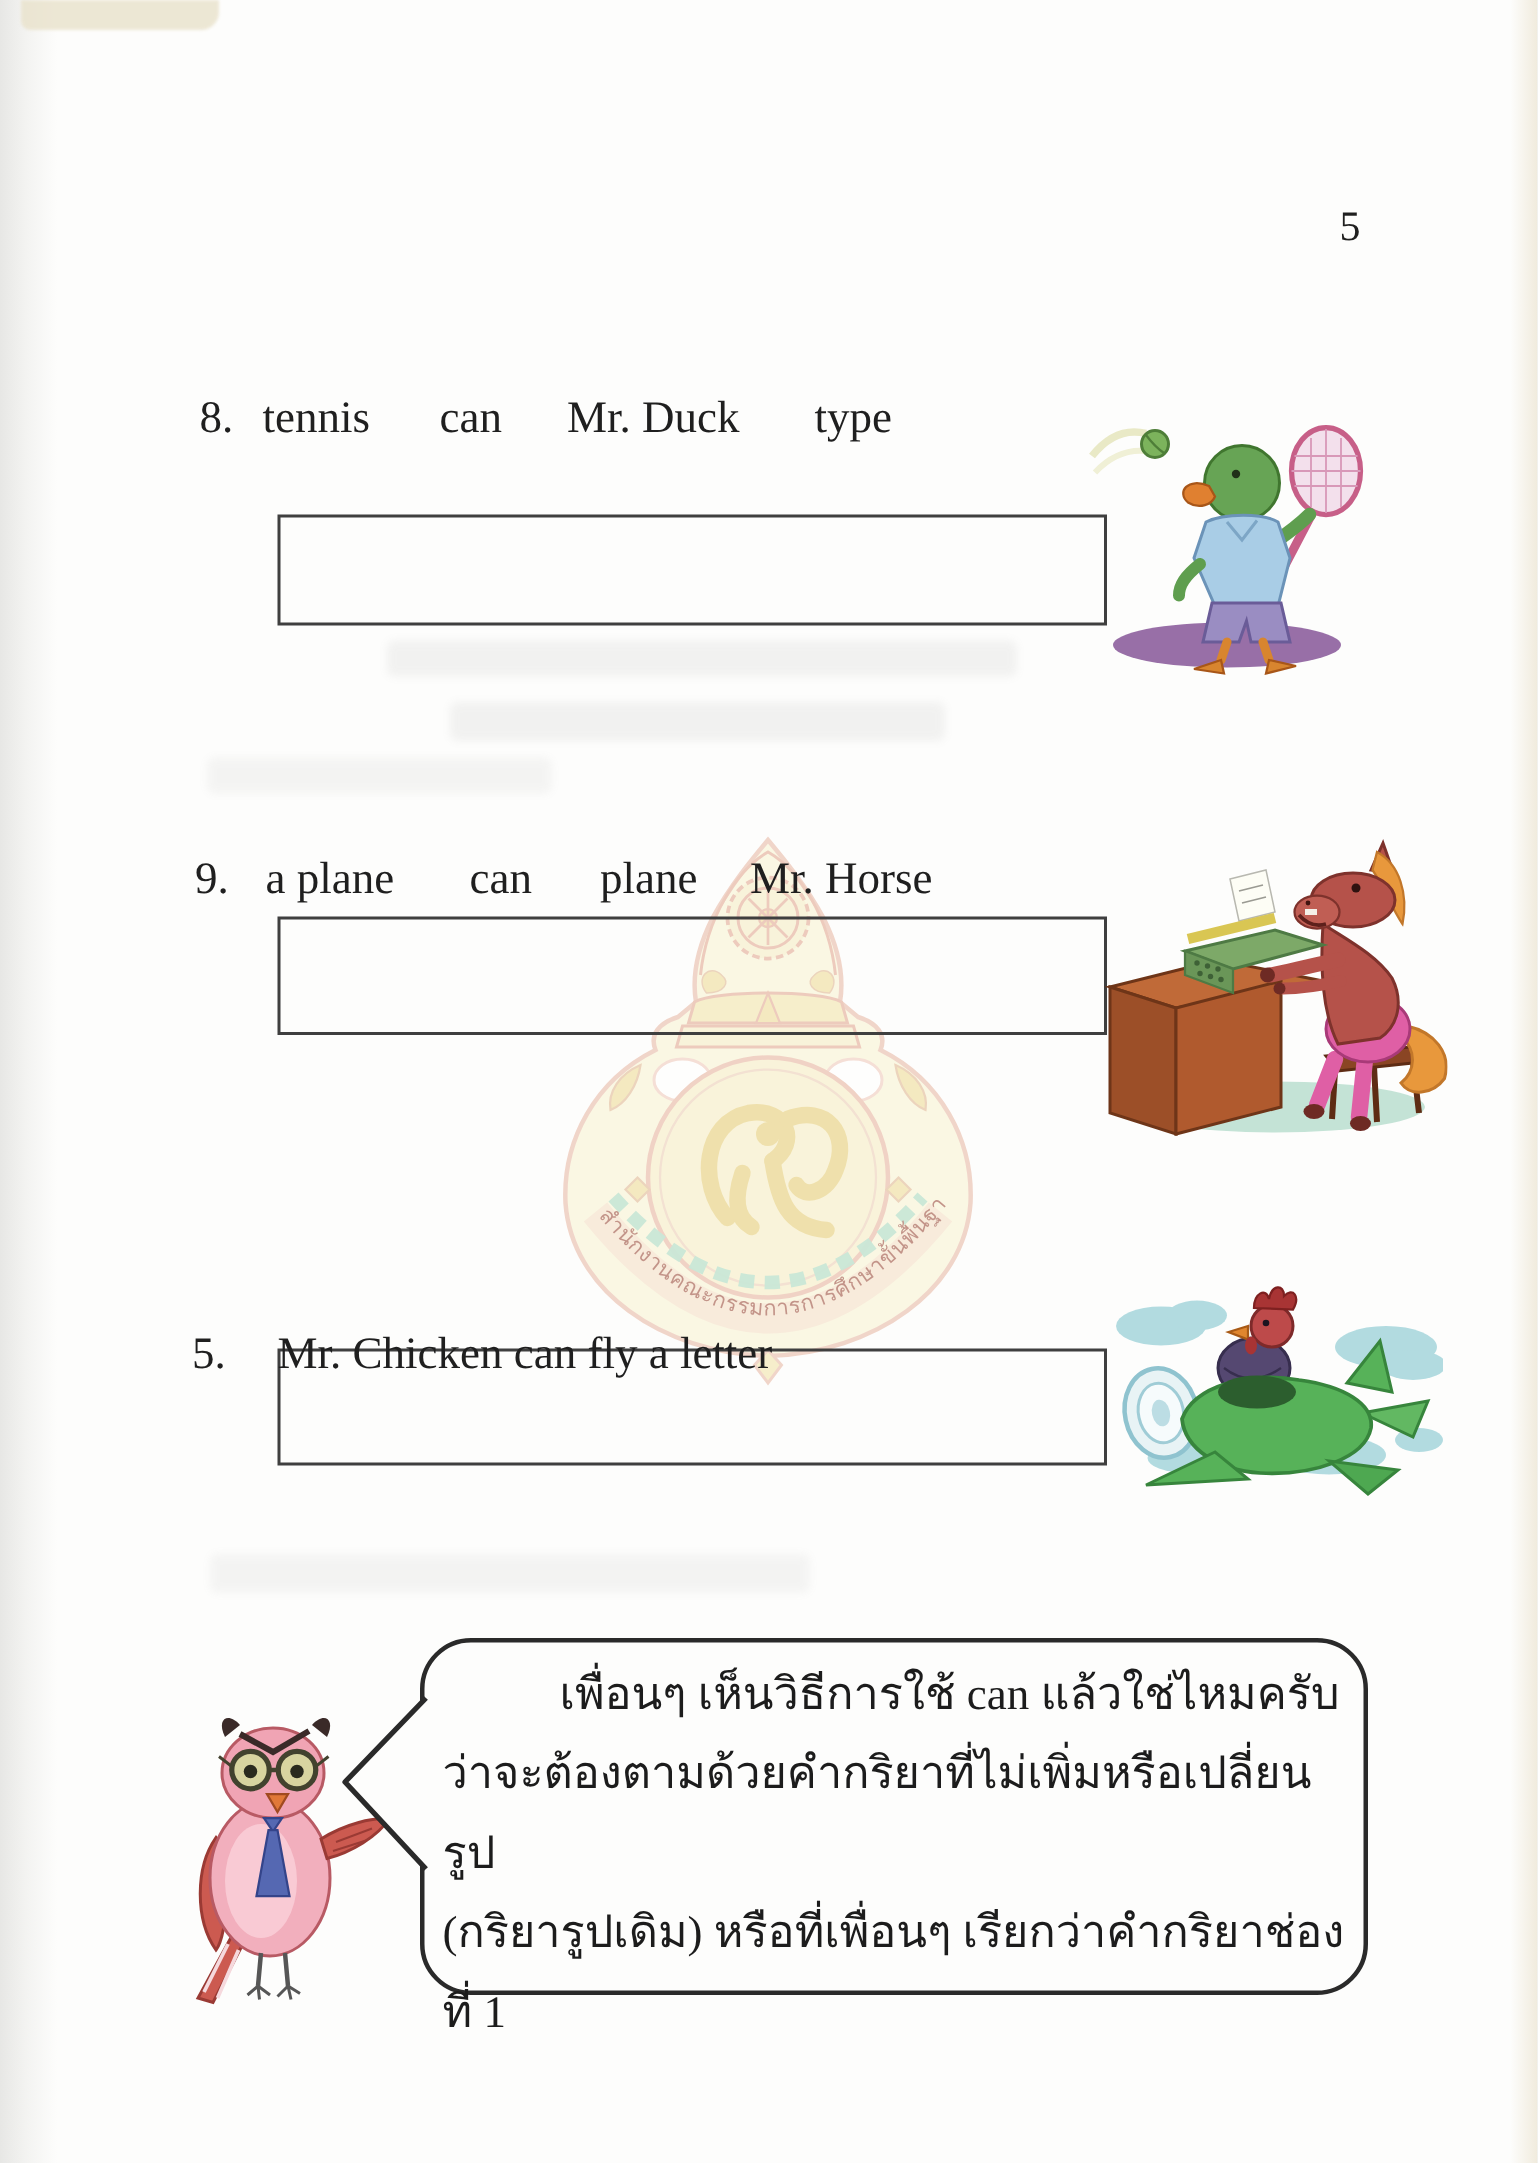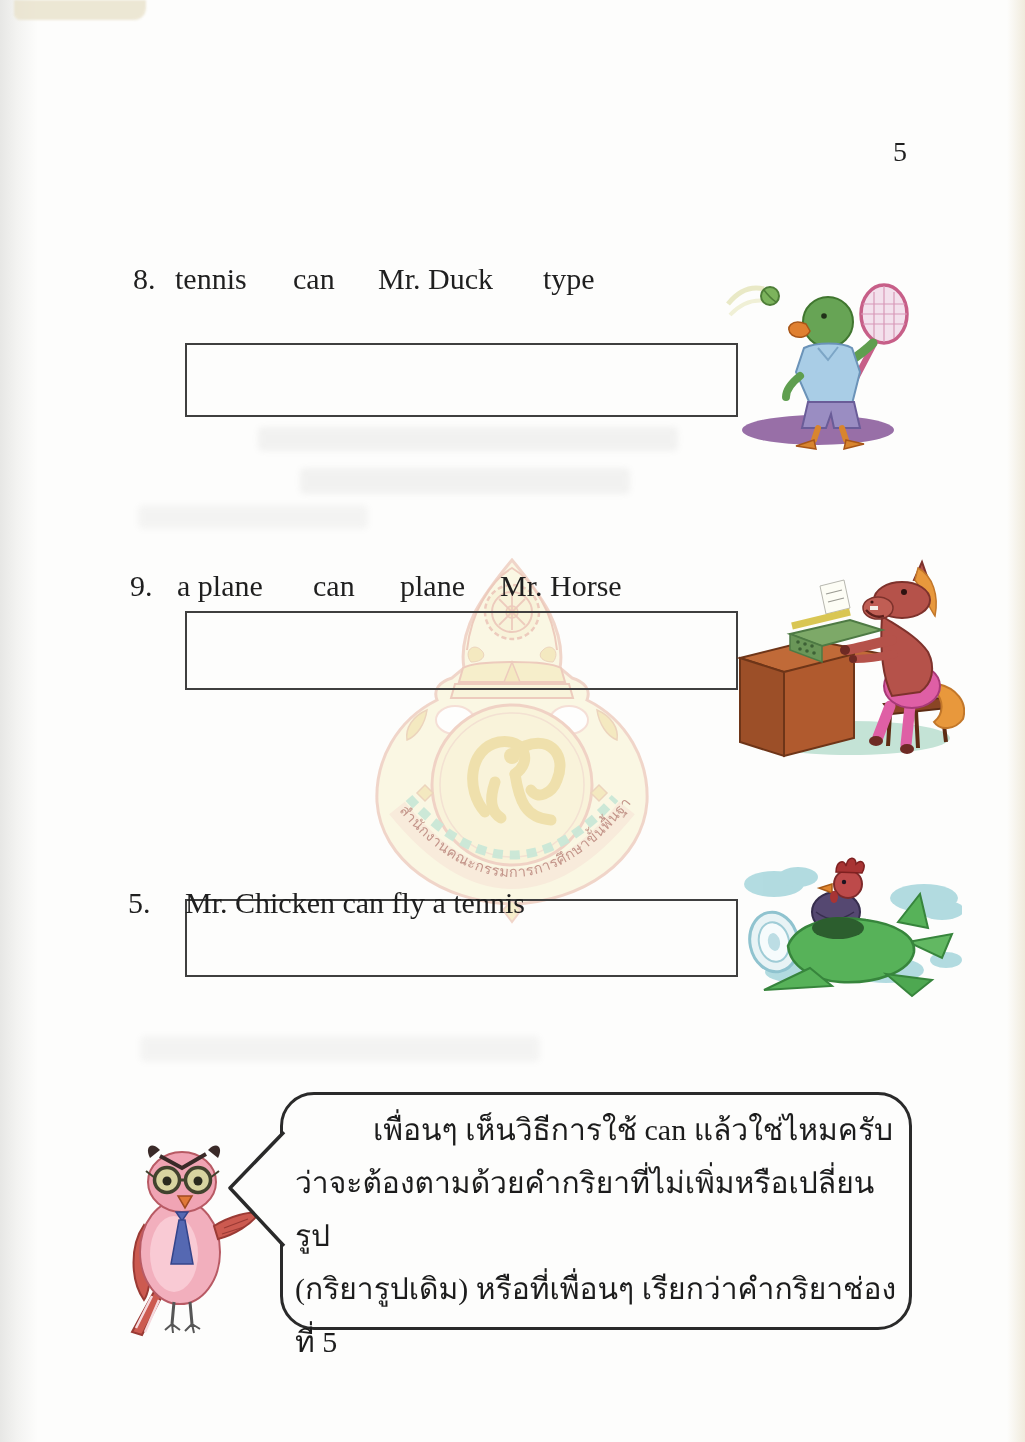--- a/index.html
+++ b/index.html
@@ -189,21 +189,21 @@
     <ellipse cx="170" cy="44" rx="28" ry="18" fill="#b5524a" stroke="#7e322c" stroke-width="2"></ellipse>
     <ellipse cx="146" cy="52" rx="15" ry="11" fill="#c05e54" stroke="#7e322c" stroke-width="1.5"></ellipse>
     <path d="M134,54 Q142,63 152,60" stroke="#5e201c" stroke-width="2.5" fill="none"></path>
     <rect x="138" y="50" width="8" height="4" fill="#f5f0e8"></rect>
     <circle cx="140" cy="46" r="1.6" fill="#401410"></circle>
     <circle cx="172" cy="36" r="3" fill="#2e1210"></circle>
   </svg>
 
   <div class="ex-line line10 content">
     <span style="left:128px">5.</span>
-    <span style="left:185px">Mr. Chicken can fly a tennis</span>
+    <span style="left:185px">Mr. Chicken can fly a letter</span>
   </div>
   <div class="answer-box box10"></div>
 
   <svg class="art" style="left:736px;top:850px" width="226" height="162" viewBox="0 0 226 162">
     <g fill="#a6d6dc" opacity="0.85">
       <ellipse cx="38" cy="34" rx="30" ry="13"></ellipse>
         <ellipse cx="62" cy="27" rx="20" ry="10"></ellipse>
       <ellipse cx="188" cy="48" rx="34" ry="14"></ellipse>
         <ellipse cx="206" cy="60" rx="22" ry="10"></ellipse>
       <ellipse cx="150" cy="120" rx="38" ry="13"></ellipse>
@@ -227,21 +227,21 @@
     <path d="M52,96 C60,74 96,64 130,70 C160,74 180,86 178,102 C174,122 140,134 104,132 C76,130 54,116 52,96 Z" fill="#57b259" stroke="#37853c" stroke-width="2.5"></path>
     <ellipse cx="102" cy="78" rx="26" ry="11" fill="#2c5e2e"></ellipse>
     <polygon points="74,118 28,140 96,136" fill="#57b259" stroke="#37853c" stroke-width="2"></polygon>
     <polygon points="150,124 196,130 176,146" fill="#4ea851" stroke="#37853c" stroke-width="2"></polygon>
   </svg>
 
   <div class="bubble">
     <div class="bubble-text">
       <p>เพื่อนๆ เห็นวิธีการใช้ can แล้วใช่ไหมครับ</p>
       <p>ว่าจะต้องตามด้วยคำกริยาที่ไม่เพิ่มหรือเปลี่ยนรูป</p>
-      <p>(กริยารูปเดิม) หรือที่เพื่อนๆ เรียกว่าคำกริยาช่องที่ 5</p>
+      <p>(กริยารูปเดิม) หรือที่เพื่อนๆ เรียกว่าคำกริยาช่องที่ 1</p>
     </div>
   </div>
   <svg class="tail" width="66" height="132" viewBox="0 0 66 132">
     <path d="M60,8 L6,64 L60,122" fill="#fdfdfc" stroke="#2a2a2a" stroke-width="3.5" stroke-linejoin="round"></path>
   </svg>
 
   <svg class="owl" width="140" height="198" viewBox="0 0 140 198">
     <path d="M34,148 L10,192 L20,195 L42,152 Z" fill="#cc5a50" stroke="#9a3a34" stroke-width="2"></path>
     <path d="M30,156 L14,188 M37,160 L23,192" stroke="#f6d9dd" stroke-width="2.5"></path>
     <path d="M22,85 C8,105 8,140 22,160 C30,150 33,100 22,85 Z" fill="#cc5a50" stroke="#9a3a34" stroke-width="2"></path>

